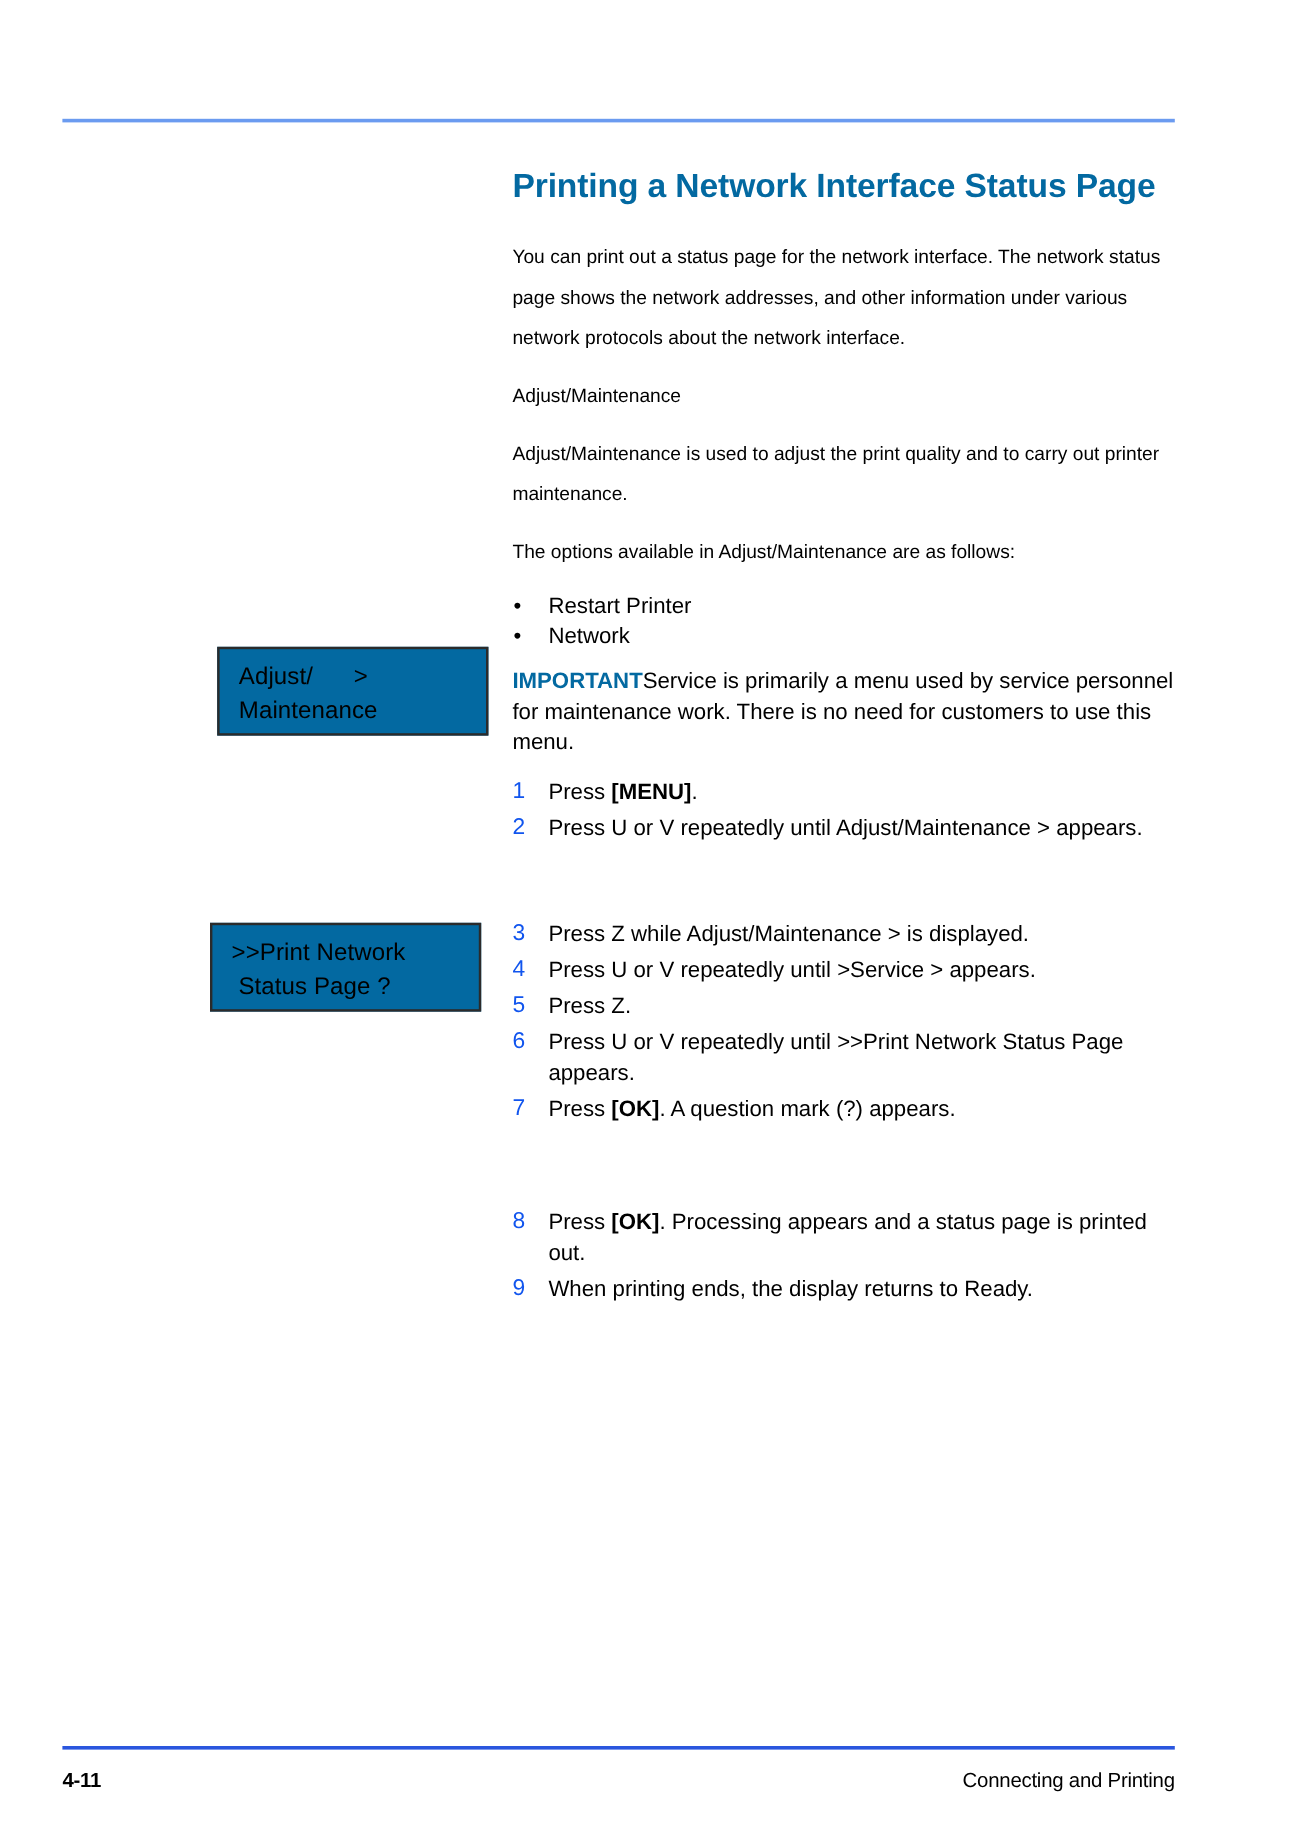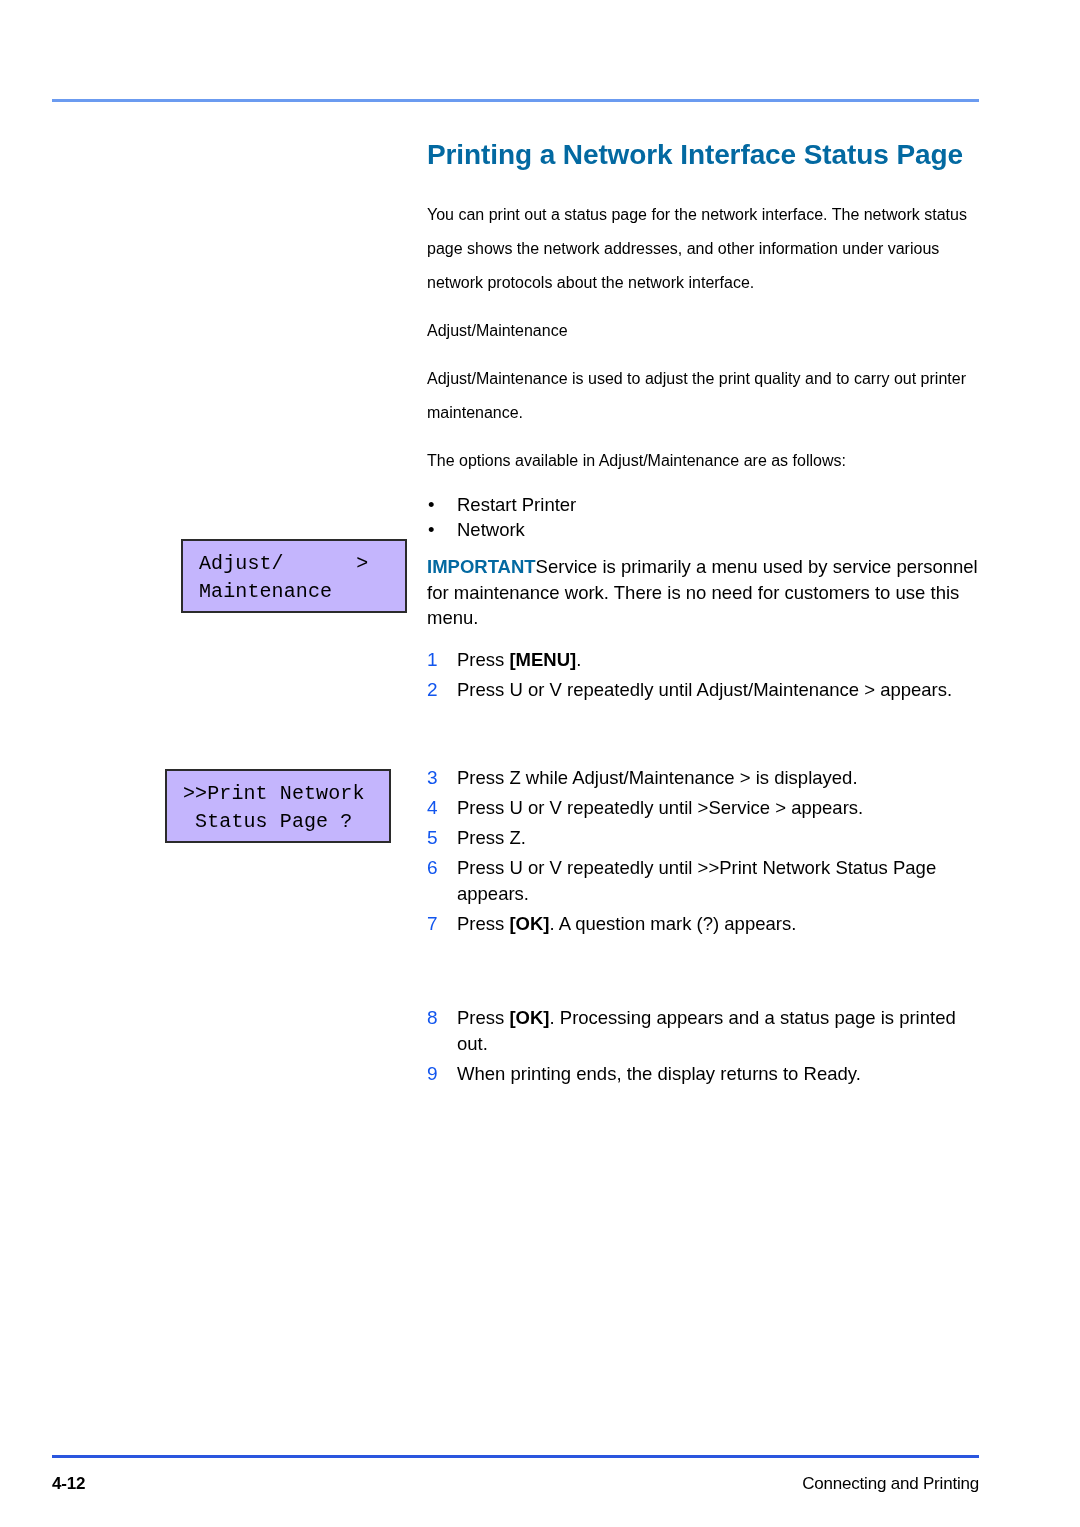--- a/index.html
+++ b/index.html
@@ -145,33 +145,32 @@
   
   .gap-a { height: 58px; }
   .gap-b { height: 64px; }
 
   
   .lcd {
     position: absolute;
     width: 226px;
     height: 74px;
     border: 2px solid #2b2b2b;
-    background: #c4b5fd;
+    background: #0369a1;
     box-sizing: border-box;
     padding: 9px 0 0 16px;
-    font-family: Liberation Mono, monospace;
   }
   .lcd-line {
     font-size: 20px;
     line-height: 28px;
     white-space: pre;
     letter-spacing: 0.1px;
   }
   #lcd-adjust { left: 181px; top: 539px; }
-  #lcd-print  { left: 165px; top: 769px; }
+  #lcd-print  { left: 175px; top: 769px; }
 </style>
 </head>
 <body>
 
 <div class="page">
 
   <div class="rule-top"></div>
 
   <div class="lcd" id="lcd-adjust">
     <div class="lcd-line">Adjust/      &gt;</div>
@@ -260,17 +259,17 @@
         <span class="step-num">9</span>
         <span class="step-text">When printing ends, the display returns to Ready.</span>
       </li>
 
     </ol>
   </div>
 
   <div class="rule-bottom"></div>
 
   <div class="footer">
-    <span class="footer-page">4-12</span>
+    <span class="footer-page">4-11</span>
     <span class="footer-chapter">Connecting and Printing</span>
   </div>
 
 </div>
 
 </body></html>

